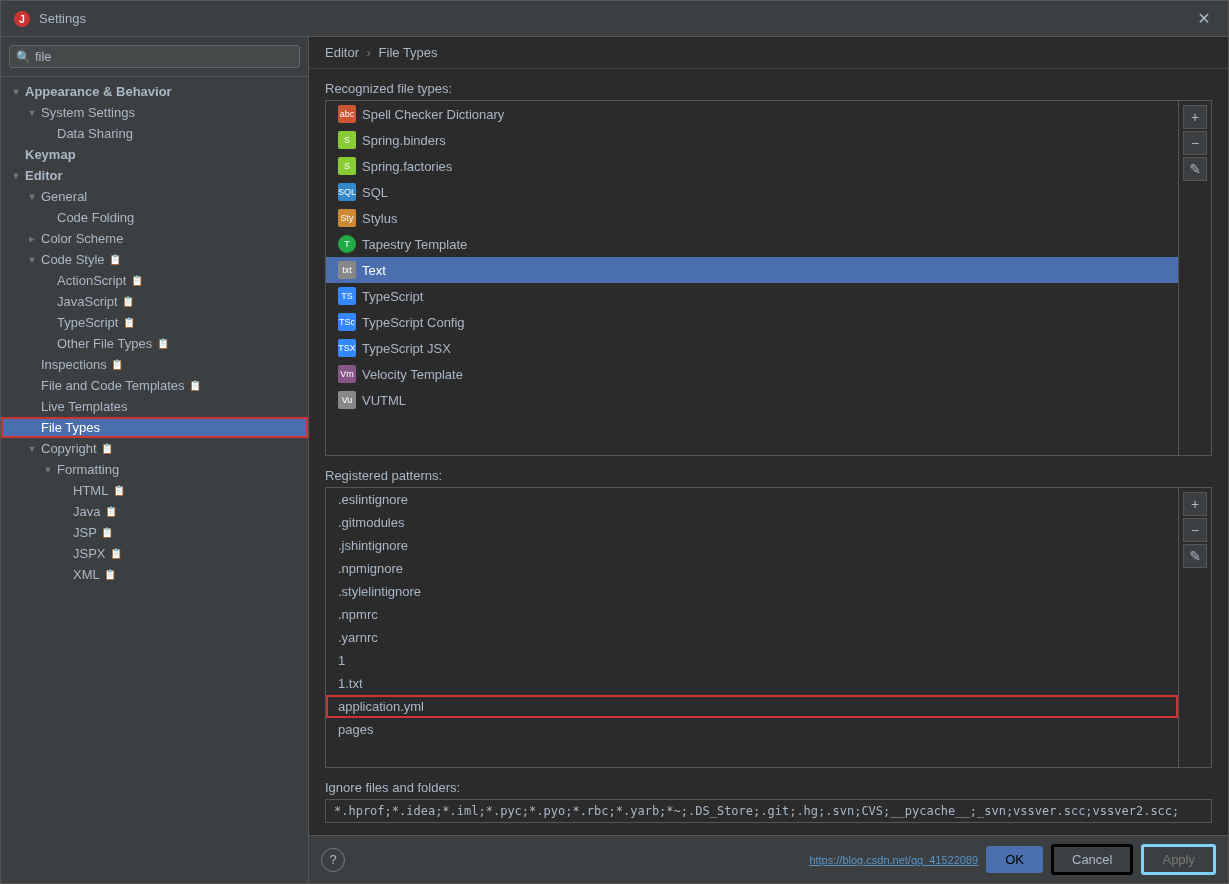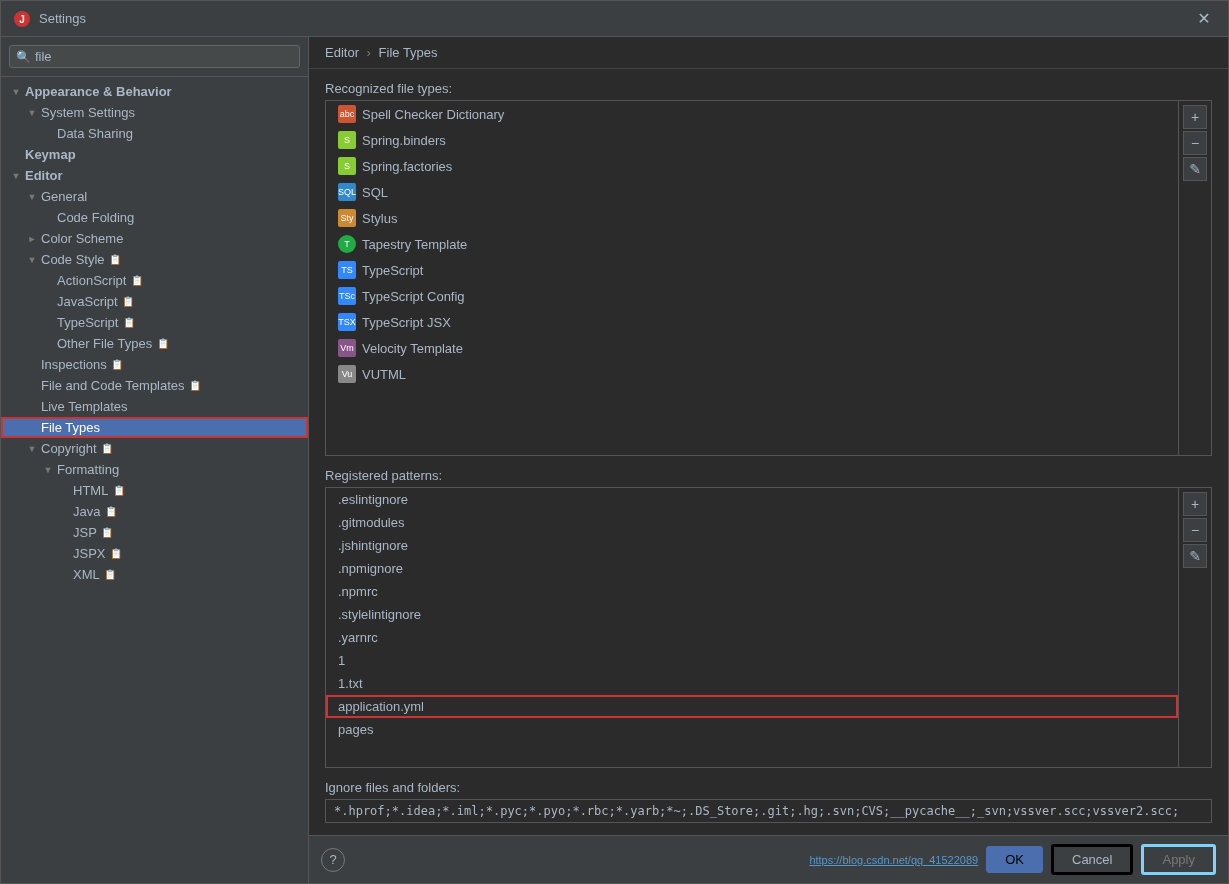--- a/index.html
+++ b/index.html
@@ -493,20 +493,24 @@
                   <span>SQL</span>
                 </div>
                 <div class="list-item">
                   <span class="list-icon icon-sml">Sty</span>
                   <span>Stylus</span>
                 </div>
                 <div class="list-item">
                   <span class="list-icon icon-tapestry">T</span>
                   <span>Tapestry Template</span>
                 </div>
+                <div class="list-item selected-blue">
+                  <span class="list-icon icon-text">txt</span>
+                  <span>Text</span>
+                </div>
                 <div class="list-item">
                   <span class="list-icon icon-ts">TS</span>
                   <span>TypeScript</span>
                 </div>
                 <div class="list-item">
                   <span class="list-icon icon-ts">TSc</span>
                   <span>TypeScript Config</span>
                 </div>
                 <div class="list-item">
                   <span class="list-icon icon-ts">TSX</span>
@@ -541,24 +545,24 @@
                 <div class="list-item">
                     <span>.gitmodules</span>
                   </div>
                 <div class="list-item">
                     <span>.jshintignore</span>
                   </div>
                 <div class="list-item">
                     <span>.npmignore</span>
                   </div>
                 <div class="list-item">
+                    <span>.stylelintignore</span>
+                  </div>
+                <div class="list-item">
                     <span>.npmrc</span>
-                  </div>
-                <div class="list-item">
-                    <span>.stylelintignore</span>
                   </div>
                 <div class="list-item">
                     <span>.yarnrc</span>
                   </div>
                 <div class="list-item">
                     <span>1</span>
                   </div>
                 <div class="list-item">
                     <span>1.txt</span>
                   </div>

